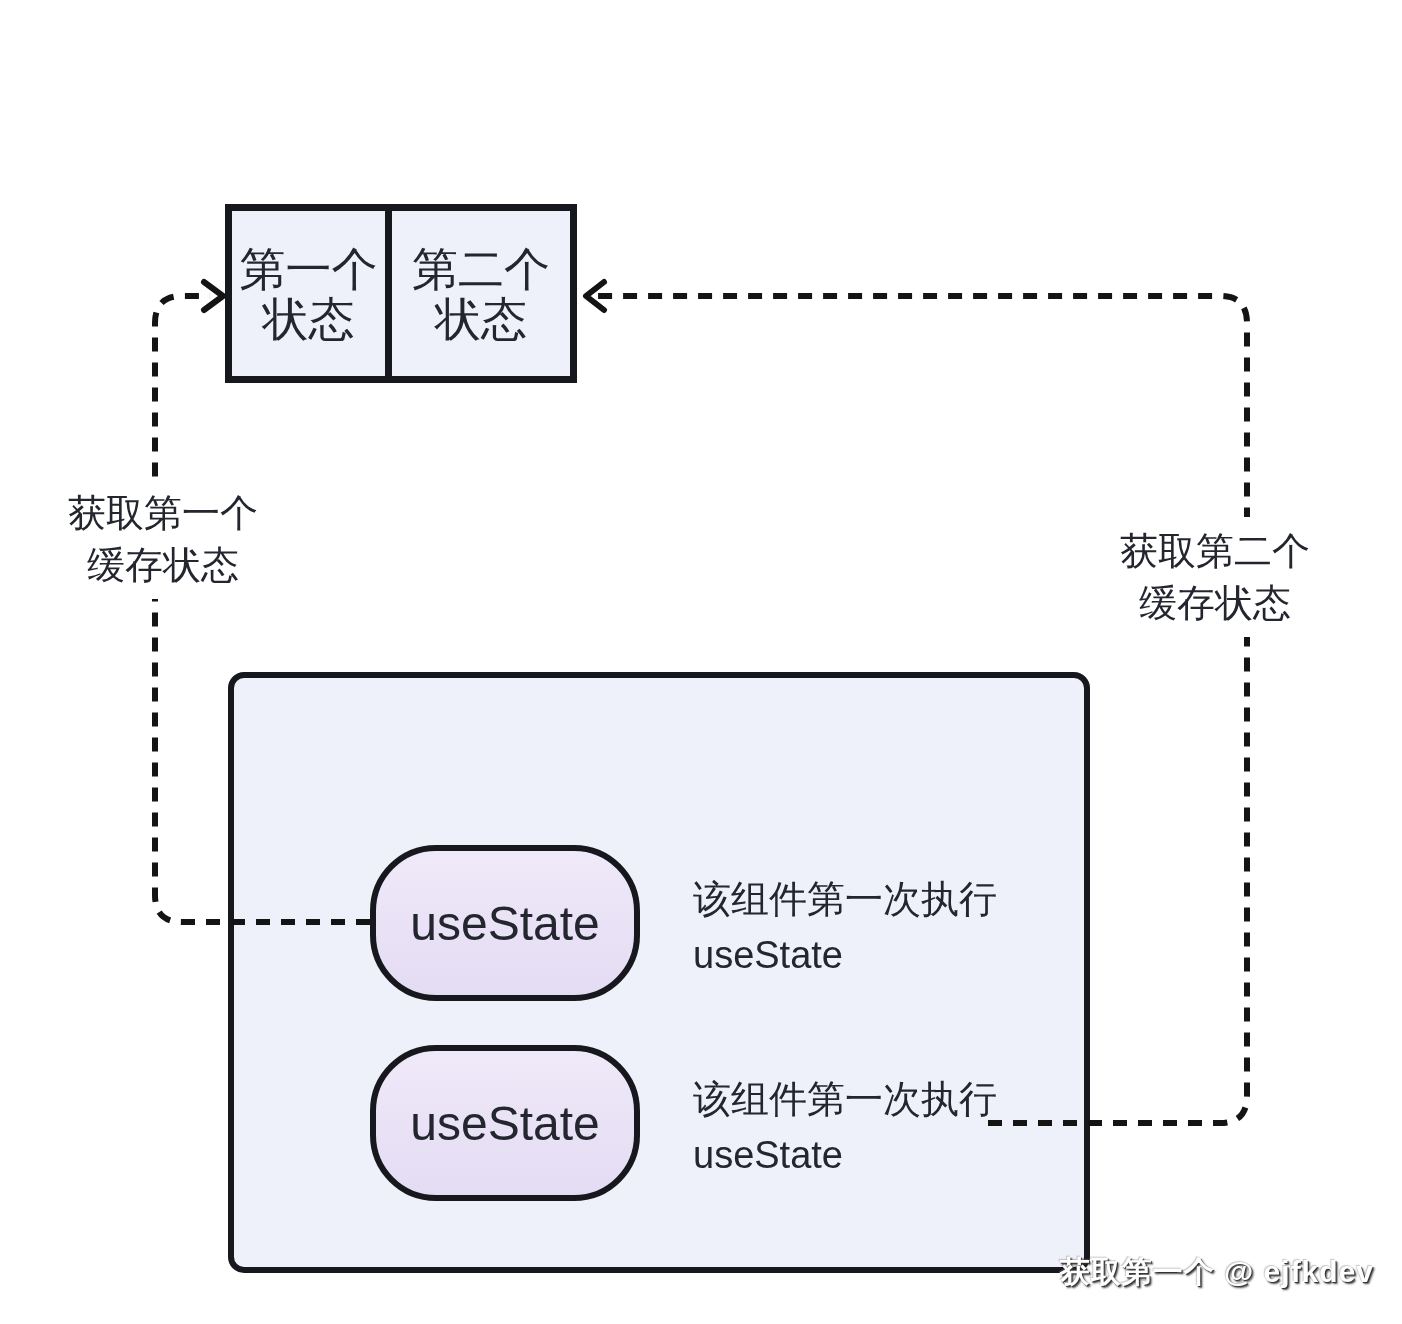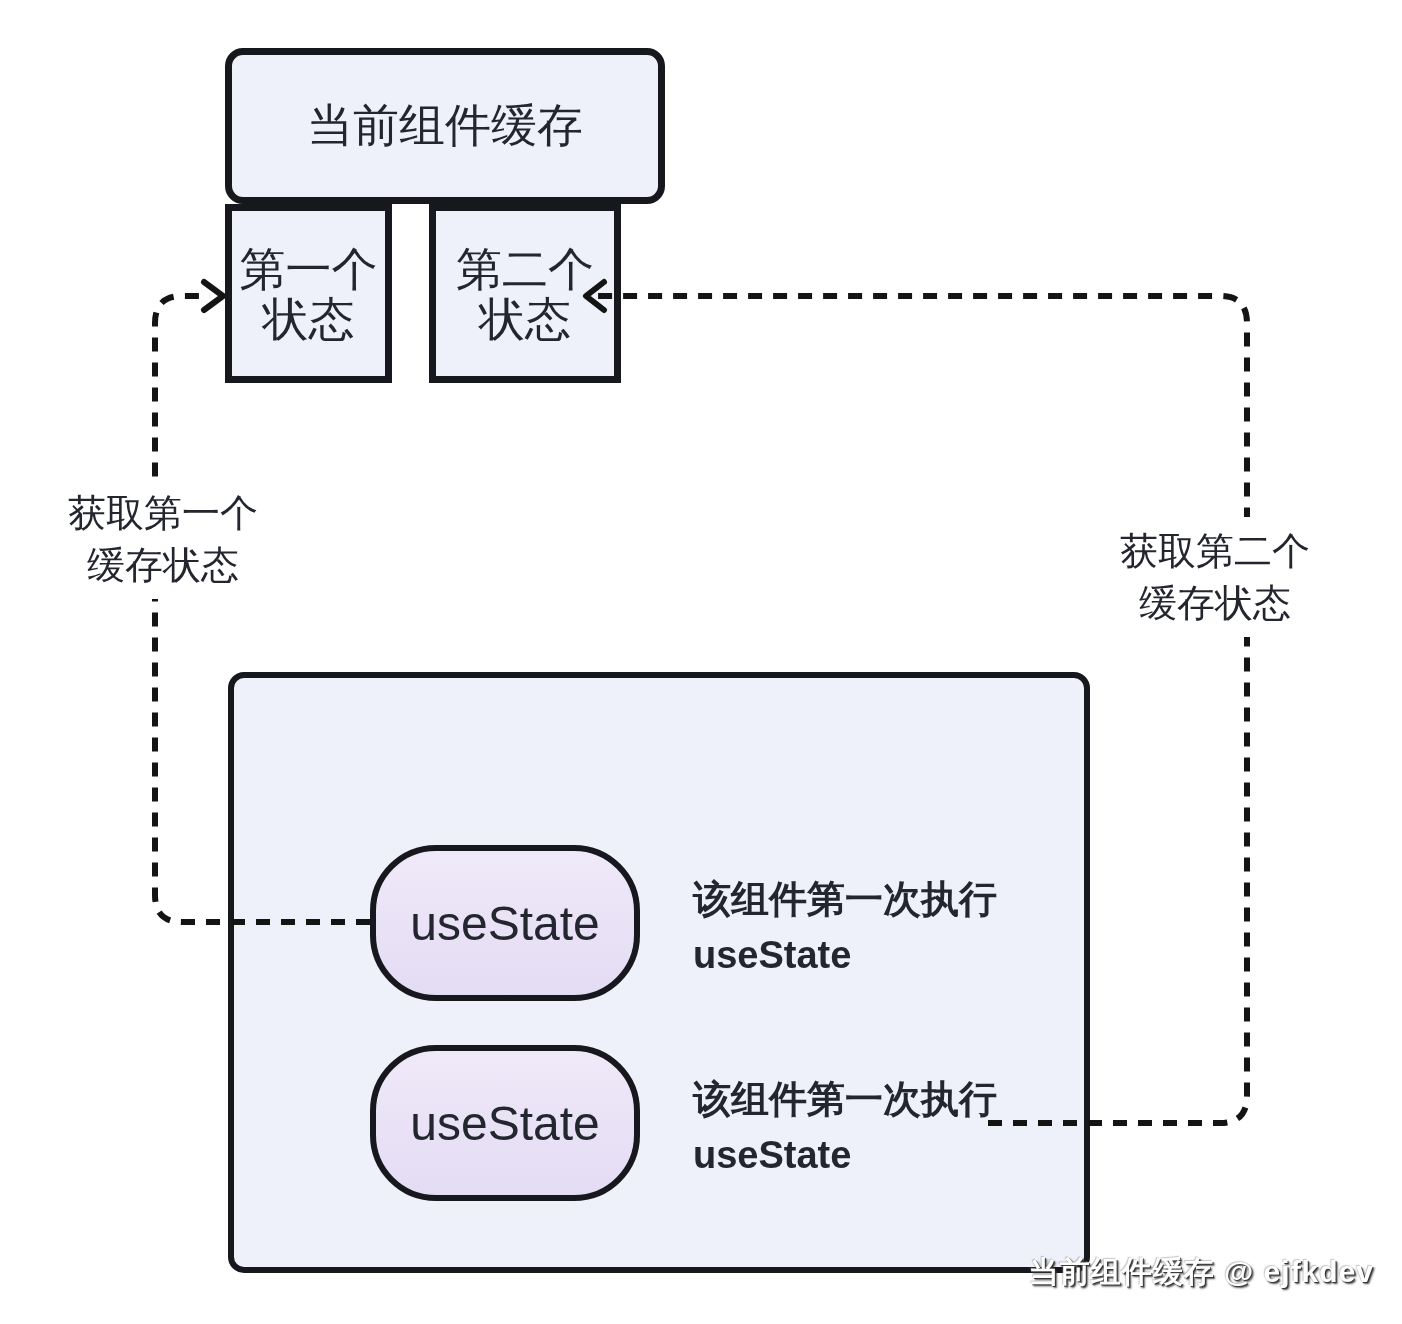--- a/index.html
+++ b/index.html
@@ -34,21 +34,21 @@
     border-radius: 18px;
     font-size: 46px;
   }
   .state-box {
     top: 204px; height: 179px;
     font-size: 46px;
     line-height: 50px;
     white-space: pre-line;
   }
   .state-box.first { left: 225px; width: 167px; }
-  .state-box.second { left: 385px; width: 192px; margin-left: 44px; }
+  .state-box.second { left: 385px; width: 192px; }
   .component-box {
     left: 228px; top: 672px; width: 862px; height: 601px;
     border-width: 6px;
     border-radius: 16px;
     display: block;
     z-index: 1;
   }
   .component-title {
     position: absolute;
     left: 273px; top: 710px;
@@ -69,21 +69,20 @@
   }
   .pill.first { top: 845px; }
   .pill.second { top: 1045px; }
   .note {
     position: absolute;
     left: 693px;
     font-size: 38px;
     line-height: 56px;
     white-space: pre-line;
     z-index: 1;
-    font-weight: bold;
   }
   .note.first { top: 871px; }
   .note.second { top: 1071px; }
   .connectors {
     position: absolute;
     left: 0; top: 0;
     width: 1402px; height: 1324px;
     z-index: 2;
     pointer-events: none;
   }
@@ -129,23 +128,20 @@
 
 <div class="canvas">
 
   <svg class="connectors" viewBox="0 0 1402 1324" xmlns="http://www.w3.org/2000/svg">
     <path class="dash" d="M 370 922 L 182 922 Q 155 922 155 895 L 155 323 Q 155 296 182 296 L 210 296"></path>
     <polyline class="arrowhead" points="204,282 223,296 204,310"></polyline>
     <path class="dash" d="M 988 1123 L 1220 1123 Q 1247 1123 1247 1096 L 1247 323 Q 1247 296 1220 296 L 598 296"></path>
     <polyline class="arrowhead" points="604,282 586,296 604,310"></polyline>
   </svg>
 
-  <div class="box cache-box">
-    <span>当前组件缓存</span>
-  </div>
 
   <div class="box state-box first">
     <span>第一个
 状态</span>
   </div>
   <div class="box state-box second">
     <span>第二个
 状态</span>
   </div>
 
@@ -161,15 +157,15 @@
   </div>
   <div class="pill second">
     <span>useState</span>
   </div>
 
   <div class="note first">该组件第一次执行
 useState</div>
   <div class="note second">该组件第一次执行
 useState</div>
 
-  <div class="watermark">当前组件缓存 @ ejfkdev</div>
+  <div class="watermark">获取第一个 @ ejfkdev</div>
 
 </div>
 
 </body></html>

